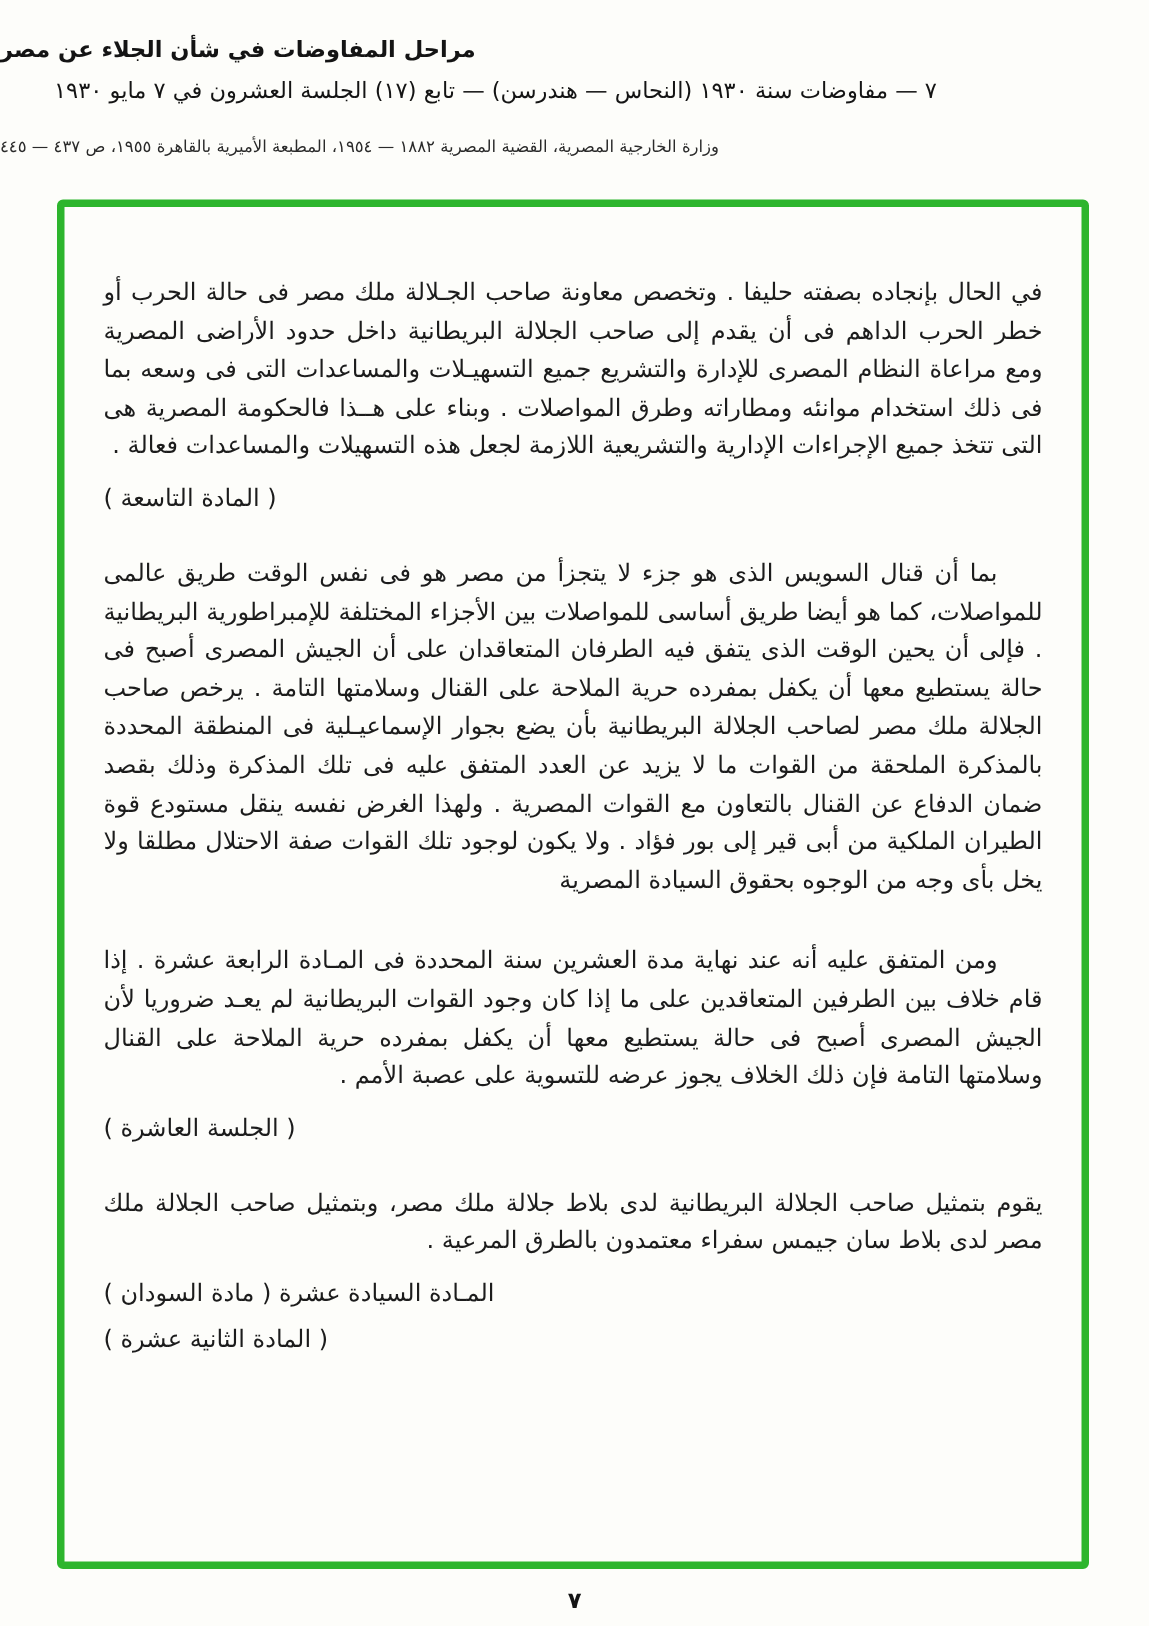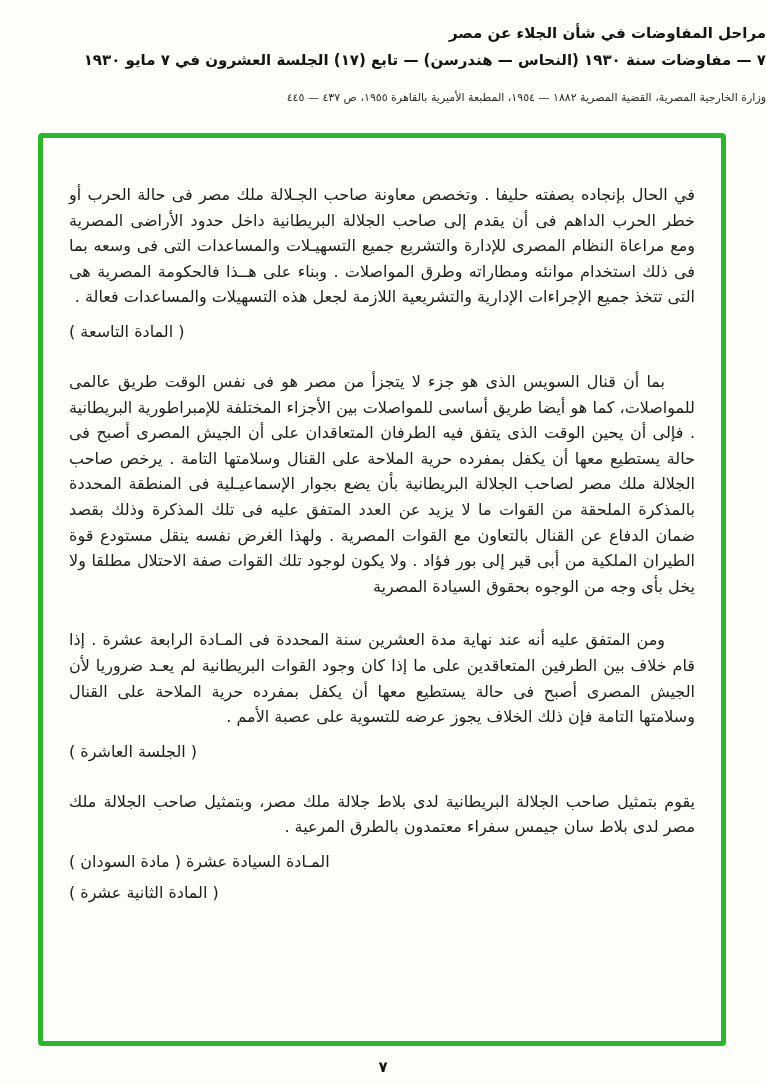--- a/index.html
+++ b/index.html
@@ -11,35 +11,36 @@
   .page {
     position: relative;
     width: 766px;
     height: 1084px;
     margin: 0 auto;
     background: #fdfdfa;
     color: #1a1a1a;
     overflow: hidden;
   }
   .doc-header {
-    text-align: right;
+    text-align: left;
     padding-top: 24px;
   }
   .doc-title {
     font-size: 15px;
     font-weight: bold;
     letter-spacing: 0.5px;
     color: #141414;
   }
   .doc-subtitle {
     font-size: 15px;
-    font-weight: bold;
+    font-weight: normal;
     margin-top: 9px;
     letter-spacing: 0.3px;
     color: #141414;
+    padding-left: 36px;
   }
   .doc-source {
     font-size: 11px;
     margin-top: 22px;
     color: #2a2a2a;
   }
   .green-box {
     position: absolute;
     top: 133px;
     right: 40px;

